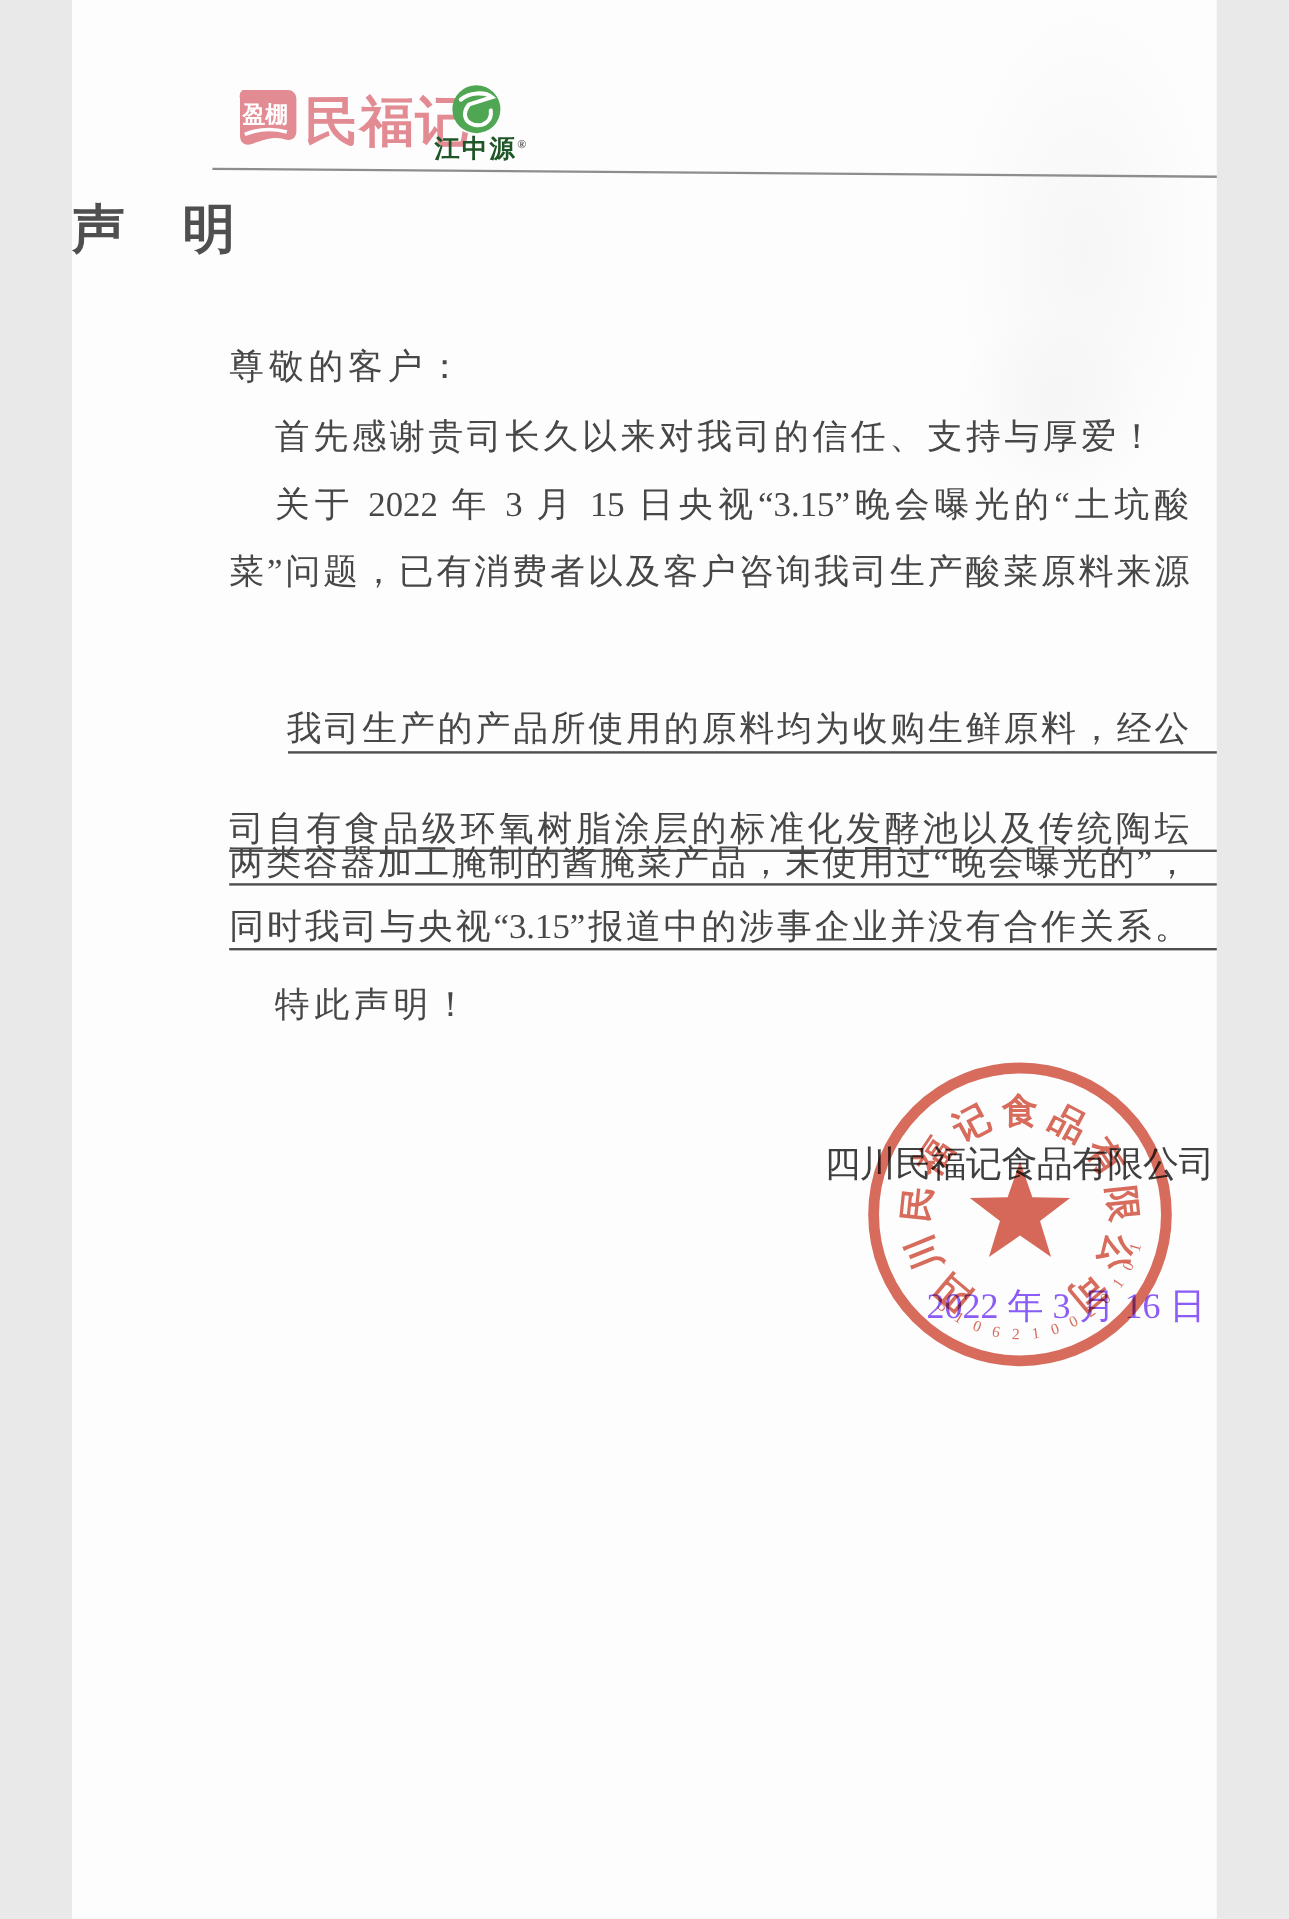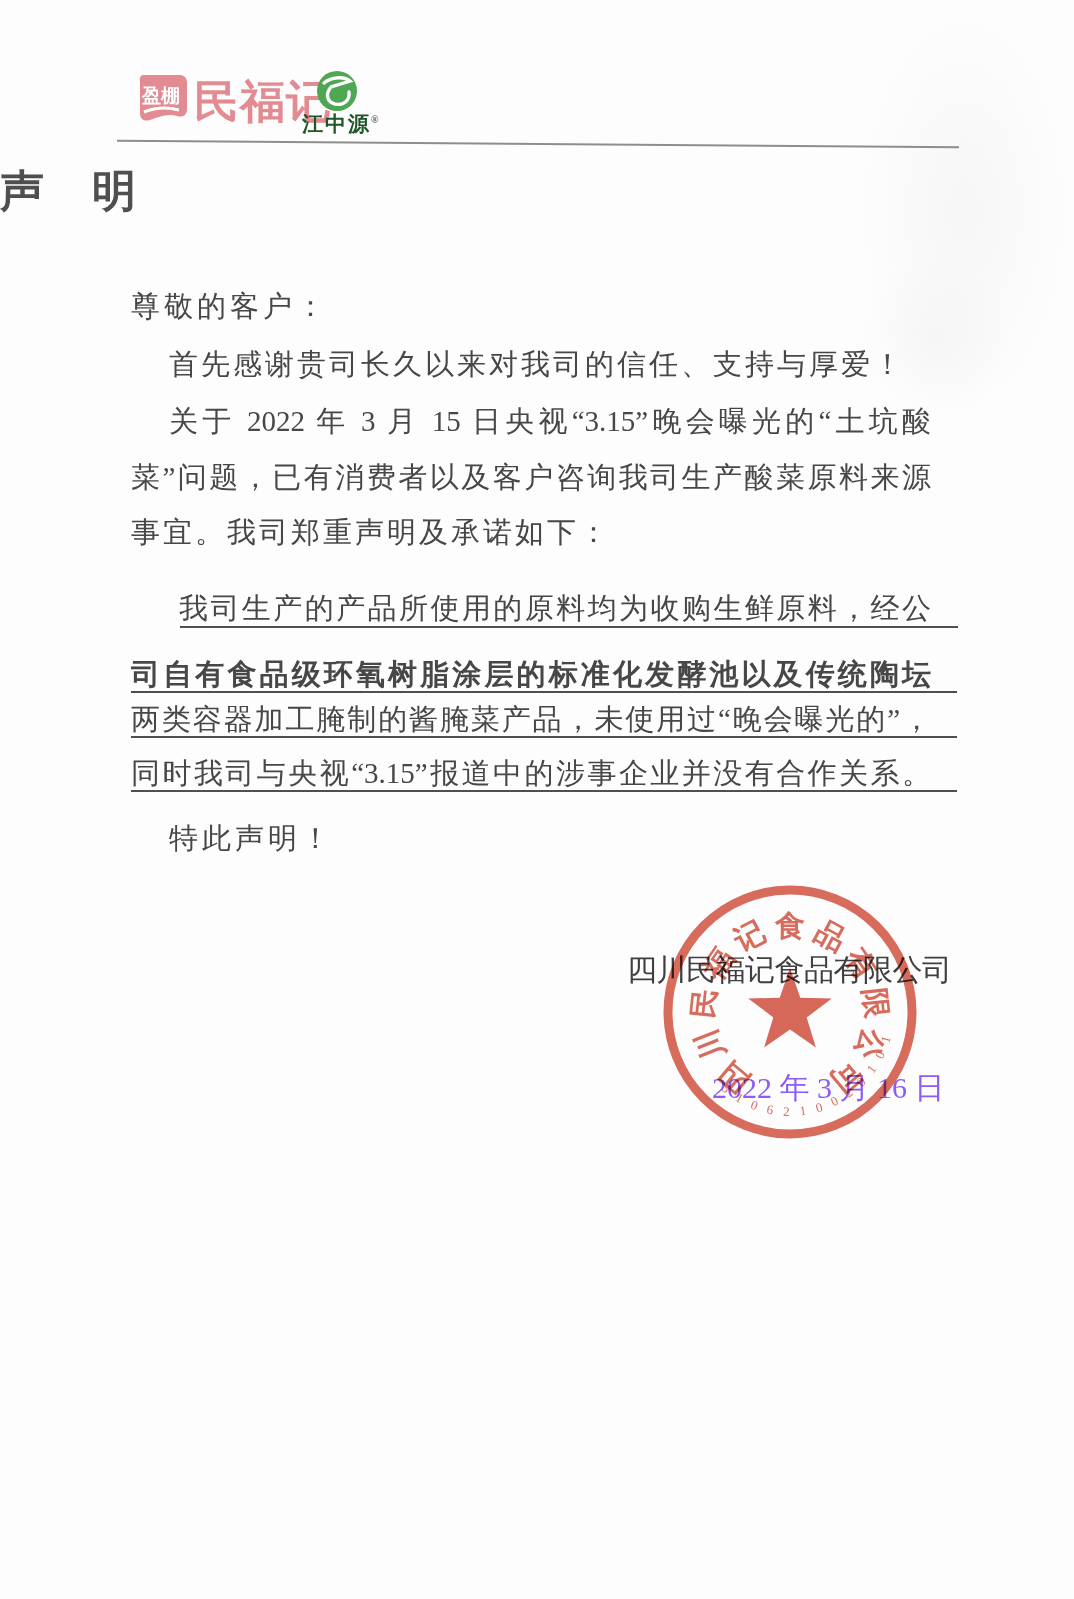--- a/index.html
+++ b/index.html
@@ -1,20 +1,21 @@
 <!DOCTYPE html>
 <html><head>
 <meta charset="utf-8">
 <style>
   html,body{margin:0;padding:0;background:#e9e9e9;}
   .page{
-    position:relative;width:1074px;height:1599px;margin:0 auto;
+    position:relative;width:930px;height:1599px;margin:0 auto;
     background:#fdfdfd;overflow:hidden;
     font-family:"Liberation Serif","DejaVu Serif",serif;
     color:#474747;
+    padding-left:24px;
   }
   .smudge{position:absolute;pointer-events:none;}
   .smudge.s1{right:0;top:1140;width:220px;height:420px;
     background:radial-gradient(closest-side,rgba(120,120,128,0.05),rgba(120,120,128,0));}
   .smudge.s2{right:60px;top:260px;width:160px;height:160px;
     background:radial-gradient(closest-side,rgba(120,120,128,0.04),rgba(120,120,128,0));}
 
   
   .badge{position:absolute;left:133px;top:74px;width:56px;height:50px;}
   .wordmark{
@@ -50,21 +51,21 @@
   .indent2{text-indent:48px;}
   .uline{border-bottom:2px solid #4f4f4f;padding-right:26px;padding-bottom:1px;}
   .ul-seg{position:absolute;left:180px;top:626px;width:778px;height:2px;background:#4f4f4f;}
 
   .salutation{top:290px;letter-spacing:4px;}
   .p1{top:348px;letter-spacing:3px;}
   .p2l1{top:405px;}
   .p2l2{top:461px;}
   .p2l3{top:516px;letter-spacing:3px;}
   .u1{top:592px;}
-  .u2{top:658px;font-weight:bold;}
+  .u2{top:675px;}
   .u3{top:703px;}
   .u4{top:757px;}
   .closing{top:822px;letter-spacing:4px;}
 
   .company{
     position:absolute;left:627px;top:950px;font-size:30px;color:#3f3f3f;
     letter-spacing:-0.5px;white-space:nowrap;
   }
   .date{
     position:absolute;left:712px;top:1068px;font-size:30px;color:#8b5cf6;
@@ -107,21 +108,20 @@
 
   <div class="header-rule"></div>
 
   <div class="doc-title">声　明</div>
 
   <div class="line p1 indent">首先感谢贵司长久以来对我司的信任、支持与厚爱！</div>
   <div class="line salutation">尊敬的客户：</div>
 
   <div class="line p2l1 jline indent">关于 2022 年 3 月 15 日央视“3.15”晚会曝光的“土坑酸</div>
   <div class="line p2l2 jline">菜”问题，已有消费者以及客户咨询我司生产酸菜原料来源</div>
-  <div class="line p2l3">事宜。我司郑重声明及承诺如下：</div>
 
   <div class="line u1 jline indent2">我司生产的产品所使用的原料均为收购生鲜原料，经公</div>
   <div class="ul-seg"></div>
   <div class="line u2 jline uline">司自有食品级环氧树脂涂层的标准化发酵池以及传统陶坛</div>
   <div class="line u3 jline uline">两类容器加工腌制的酱腌菜产品，未使用过“晚会曝光的”，</div>
   <div class="line u4 jline uline">同时我司与央视“3.15”报道中的涉事企业并没有合作关系。</div>
 
   <div class="line closing indent">特此声明！</div>
 
   <div class="company">四川民福记食品有限公司</div>

